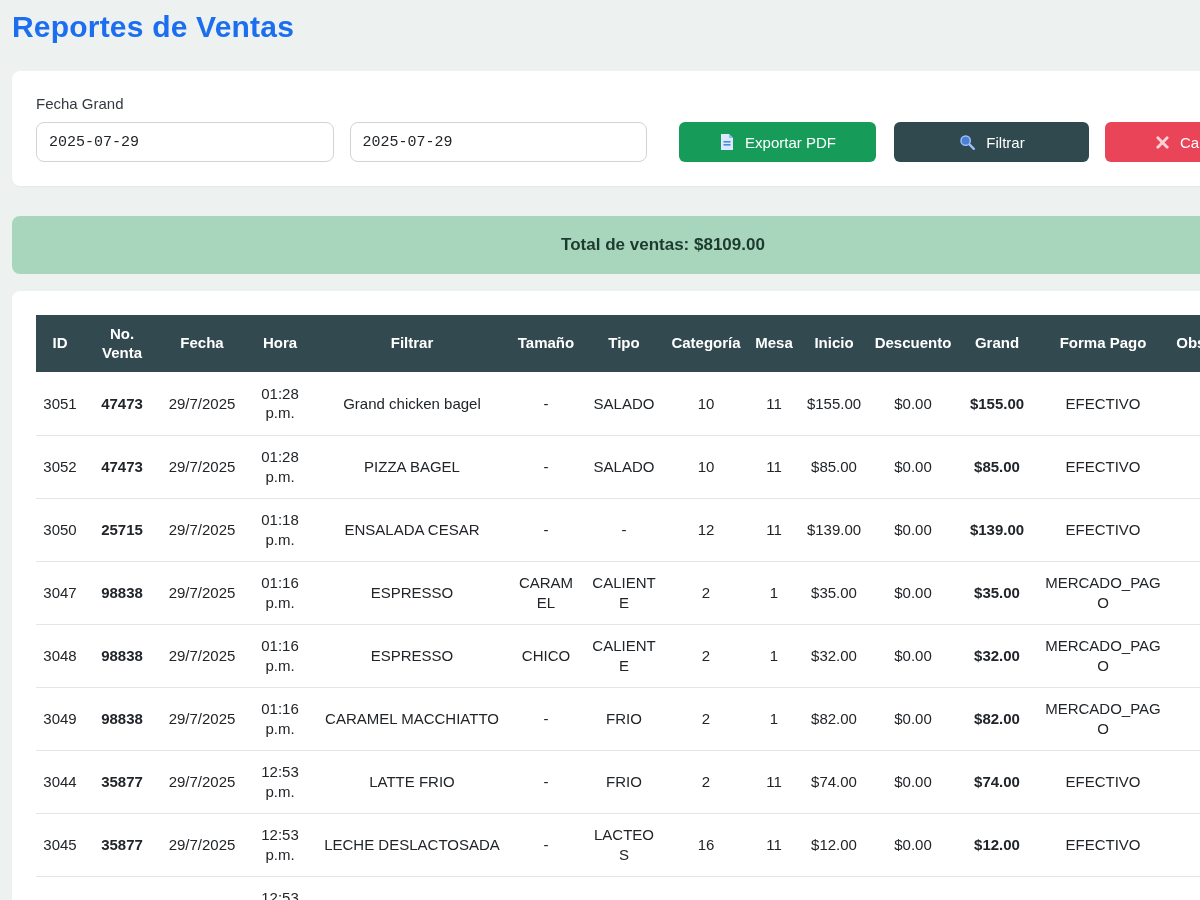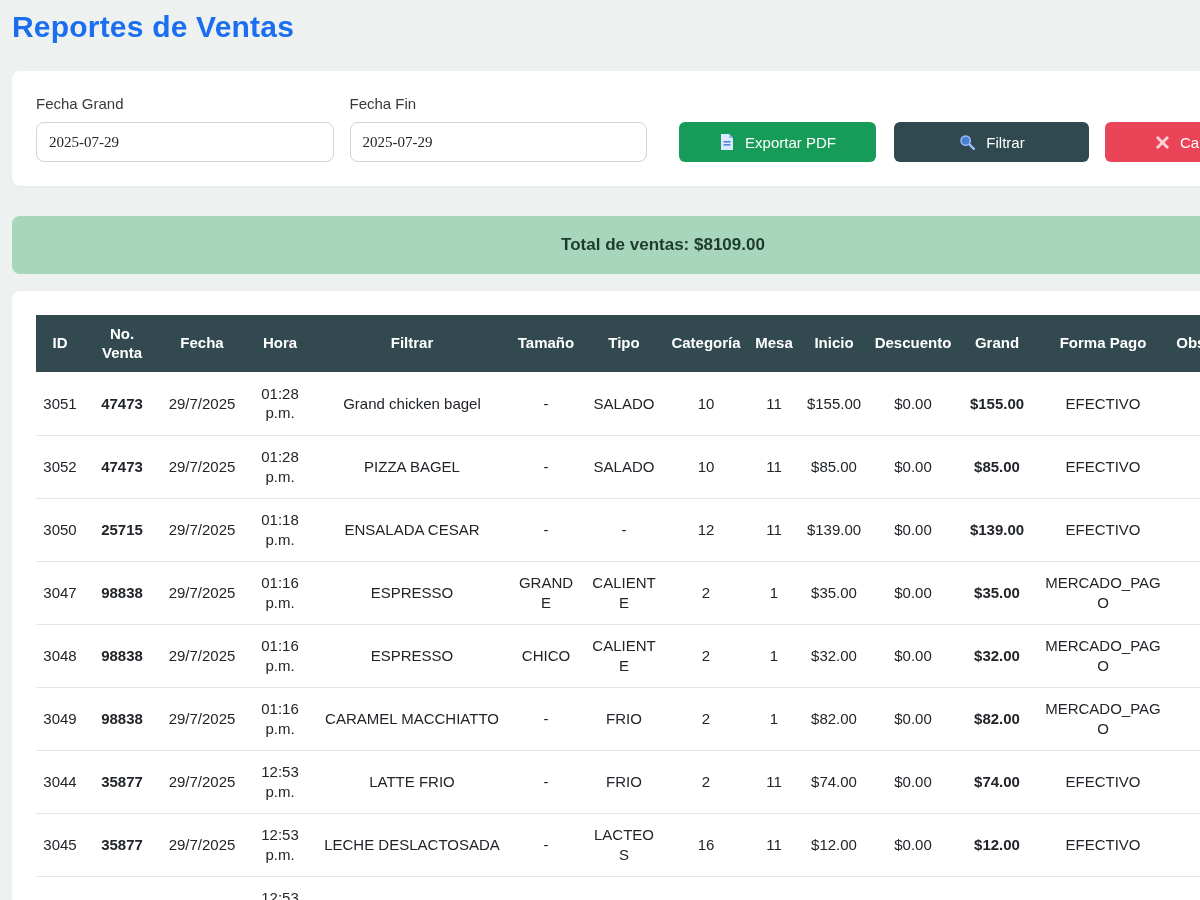--- a/index.html
+++ b/index.html
@@ -46,21 +46,21 @@
   }
   .field input {
     width: 100%;
     height: 40px;
     box-sizing: border-box;
     border: 1px solid #ced4da;
     border-radius: 8px;
     padding: 0 12px;
     font-size: 15px;
     color: #212529;
-    font-family: Liberation Serif, serif;
+    font-family: Liberation Mono, monospace;
     background: #fff;
   }
 
   .btn {
     height: 40px;
     border: none;
     border-radius: 6px;
     color: #ffffff;
     font-size: 15px;
     font-family: inherit;
@@ -147,21 +147,20 @@
 <div class="inner">
 
   <h1 class="page-title">Reportes de Ventas</h1>
 
   <div class="card filter-card">
     <div class="field">
       <label>Fecha Grand</label>
       <input type="text" value="2025-07-29" style="">
     </div>
     <div class="field">
-      <label>Fecha Fin</label>
       <input type="text" value="2025-07-29" style="">
     </div>
 
     <button class="btn btn-export">
       <span style="display:inline-flex;">
         <svg width="16" height="18" viewBox="0 0 16 18">
           <path d="M2 1 h8 l4 4 v12 h-12 z" fill="#dce8ff"></path>
           <path d="M10 1 l4 4 h-4 z" fill="#8fb7ff"></path>
           <rect x="4.5" y="8" width="7" height="1.6" fill="#4f86e0"></rect>
           <rect x="4.5" y="11" width="7" height="1.6" fill="#4f86e0"></rect>
@@ -264,21 +263,21 @@
             <td class="col11 bold">$139.00</td>
             <td class="col12">EFECTIVO</td>
             <td class="col13"></td>
           </tr>
           <tr>
             <td class="col0">3047</td>
             <td class="col1 bold">98838</td>
             <td class="col2">29/7/2025</td>
             <td class="col3">01:16 p.m.</td>
             <td class="col4">ESPRESSO</td>
-            <td class="col5">GRANDE</td>
+            <td class="col5">CARAMEL</td>
             <td class="col6">CALIENTE</td>
             <td class="col7">2</td>
             <td class="col8">1</td>
             <td class="col9">$35.00</td>
             <td class="col10">$0.00</td>
             <td class="col11 bold">$35.00</td>
             <td class="col12">MERCADO_PAGO</td>
             <td class="col13"></td>
           </tr>
           <tr>

